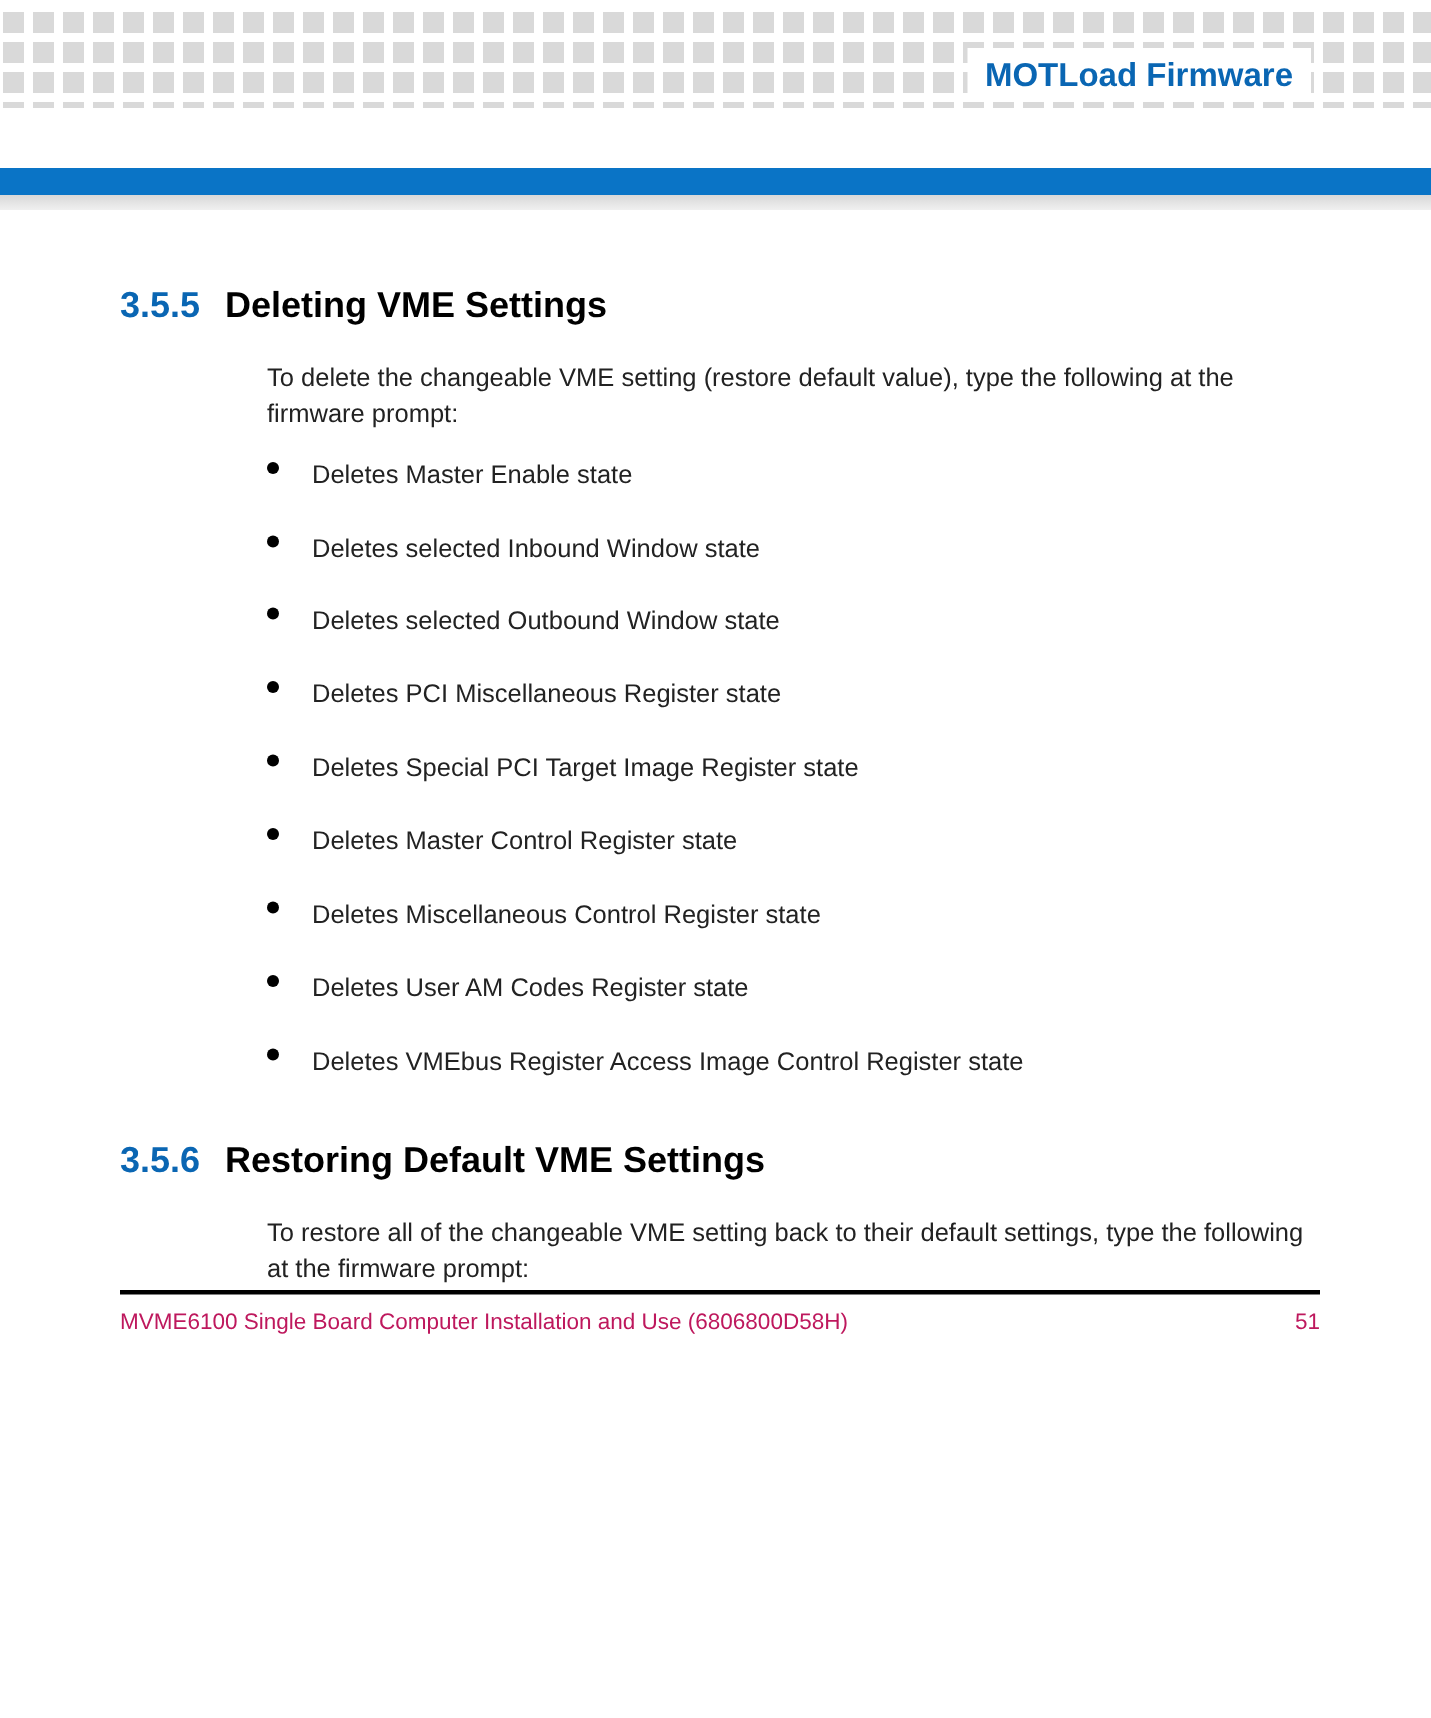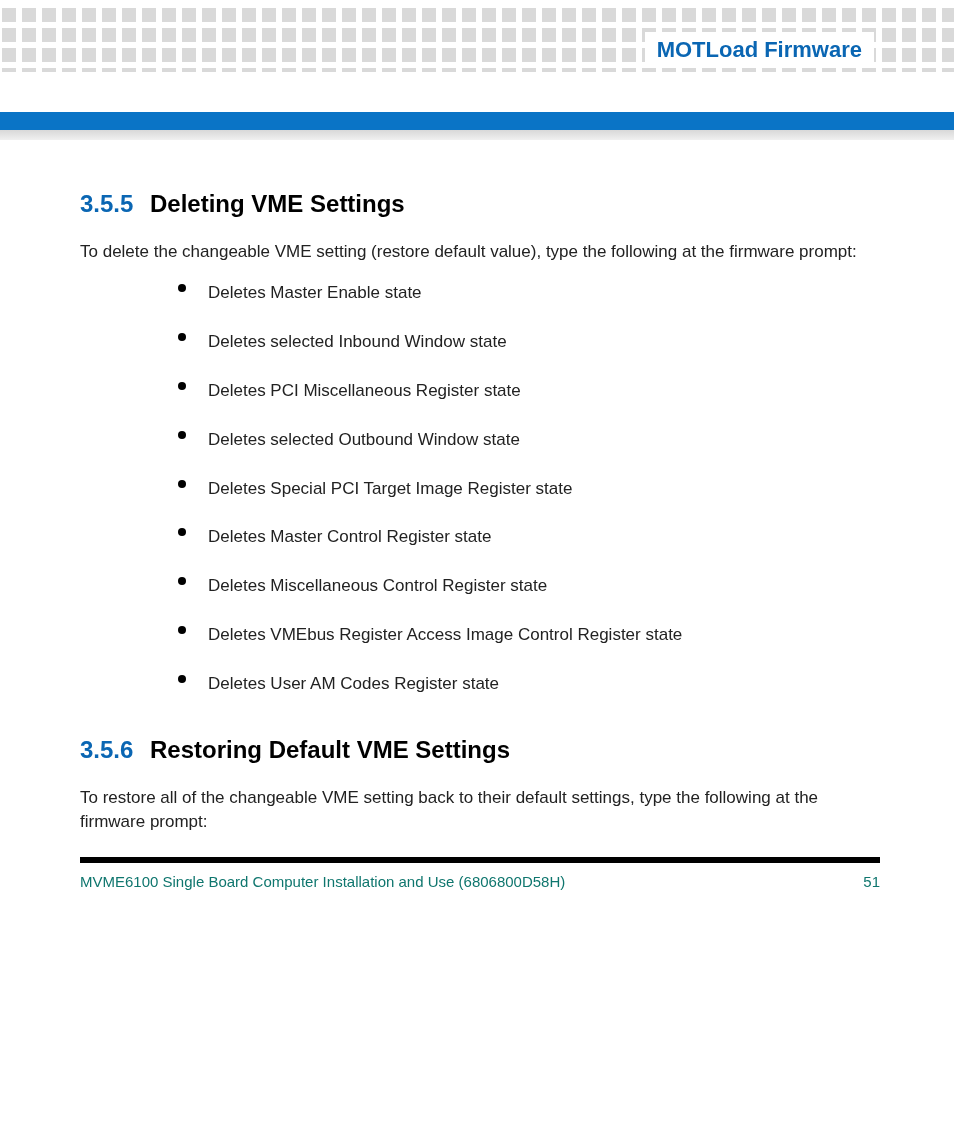--- a/index.html
+++ b/index.html
@@ -18,28 +18,28 @@
   
   .blue-bar { position: absolute; top: 112px; left: 0; width: 954px; height: 18px; background: #0a74c6; }
   .gray-slash { position: absolute; top: 130px; left: 0; width: 954px; height: 10px; background: linear-gradient(180deg, #d8d8d8 0%, #f0f0f0 100%); }
 
   
   .content { position: absolute; top: 190px; left: 80px; width: 800px; }
   .sec { margin-bottom: 40px; }
   .sec-head { display: flex; align-items: baseline; margin-bottom: 22px; }
   .sec-num { color: #0a66b3; font-weight: 700; font-size: 24px; width: 70px; }
   .sec-title { color: #000000; font-weight: 700; font-size: 24px; }
-  .body-text { font-size: 17px; line-height: 1.4; margin-bottom: 14px; color: #222; }
+  .body-text { font-size: 17px; line-height: 1.4; margin-left: 98px; margin-bottom: 14px; color: #222; }
   ul.bullets { list-style: none; margin-left: 98px; }
   ul.bullets li { position: relative; padding-left: 30px; margin-bottom: 26px; }
   ul.bullets li::before { content: ""; position: absolute; left: 0; top: 2px; width: 8px; height: 8px; background: #000; border-radius: 50%; }
   ul.bullets li .item-text { display: block; font-size: 17px; line-height: 1.35; margin-top: 18px; margin-left: 0; }
 
   
-  .footer { position: absolute; bottom: 28px; left: 80px; width: 800px; border-top: 6px solid #000000; padding-top: 10px; display: flex; justify-content: space-between; font-size: 15px; color: #0f766e; }
+  .footer { position: absolute; bottom: 28px; left: 80px; width: 800px; border-top: 3px solid #000000; padding-top: 10px; display: flex; justify-content: space-between; font-size: 15px; color: #be185d; }
 </style>
 </head>
 <body>
 
 <div class="page">
 
   <div class="dot-band">
     <div class="dot-row">
         <div class="dot"></div>
         <div class="dot"></div>
@@ -258,39 +258,39 @@
       </div>
       <p class="body-text">To delete the changeable VME setting (restore default value), type the following at the firmware prompt:</p>
       <ul class="bullets">
         <li>
             <span class="item-text">Deletes Master Enable state</span>
           </li>
         <li>
             <span class="item-text">Deletes selected Inbound Window state</span>
           </li>
         <li>
+            <span class="item-text">Deletes selected Outbound Window state</span>
+          </li>
+        <li>
             <span class="item-text">Deletes PCI Miscellaneous Register state</span>
           </li>
         <li>
-            <span class="item-text">Deletes selected Outbound Window state</span>
-          </li>
-        <li>
             <span class="item-text">Deletes Special PCI Target Image Register state</span>
           </li>
         <li>
             <span class="item-text">Deletes Master Control Register state</span>
           </li>
         <li>
             <span class="item-text">Deletes Miscellaneous Control Register state</span>
           </li>
         <li>
+            <span class="item-text">Deletes User AM Codes Register state</span>
+          </li>
+        <li>
             <span class="item-text">Deletes VMEbus Register Access Image Control Register state</span>
-          </li>
-        <li>
-            <span class="item-text">Deletes User AM Codes Register state</span>
           </li>
       </ul>
     </div>
 
     <div class="sec">
       <div class="sec-head">
         <span class="sec-num">3.5.6</span>
         <span class="sec-title">Restoring Default VME Settings</span>
       </div>
       <p class="body-text">To restore all of the changeable VME setting back to their default settings, type the following at the firmware prompt:</p>

